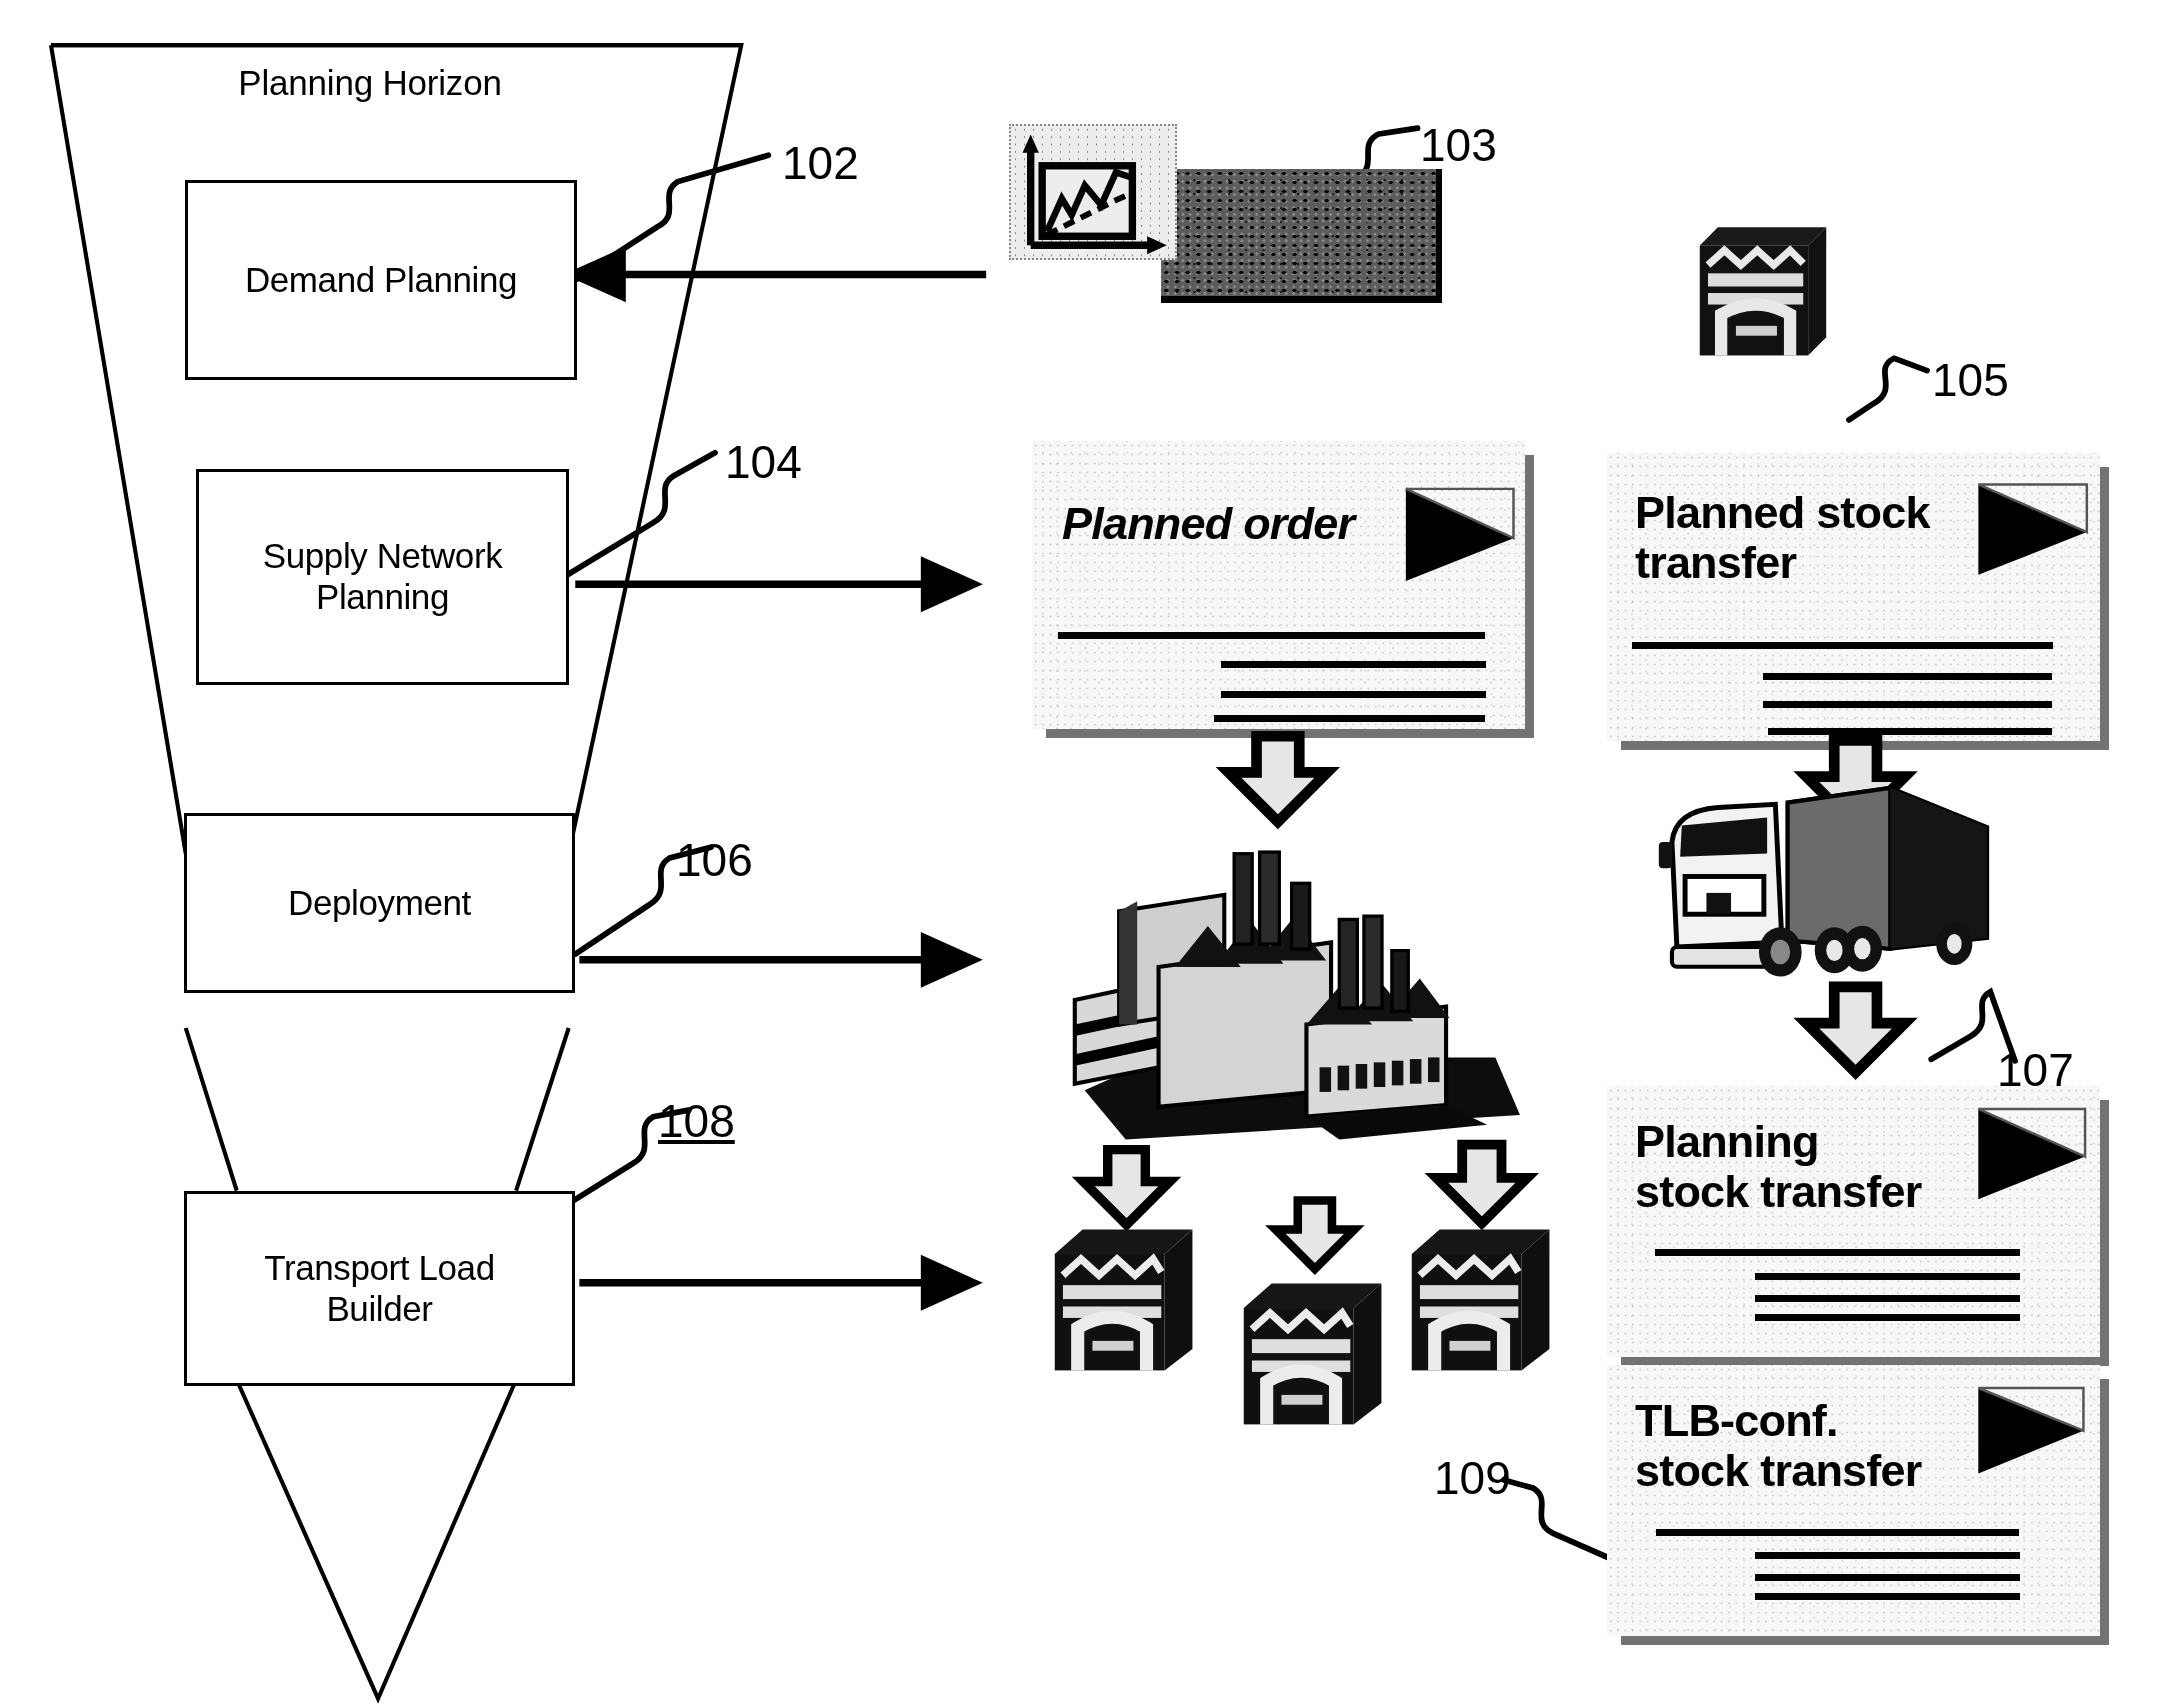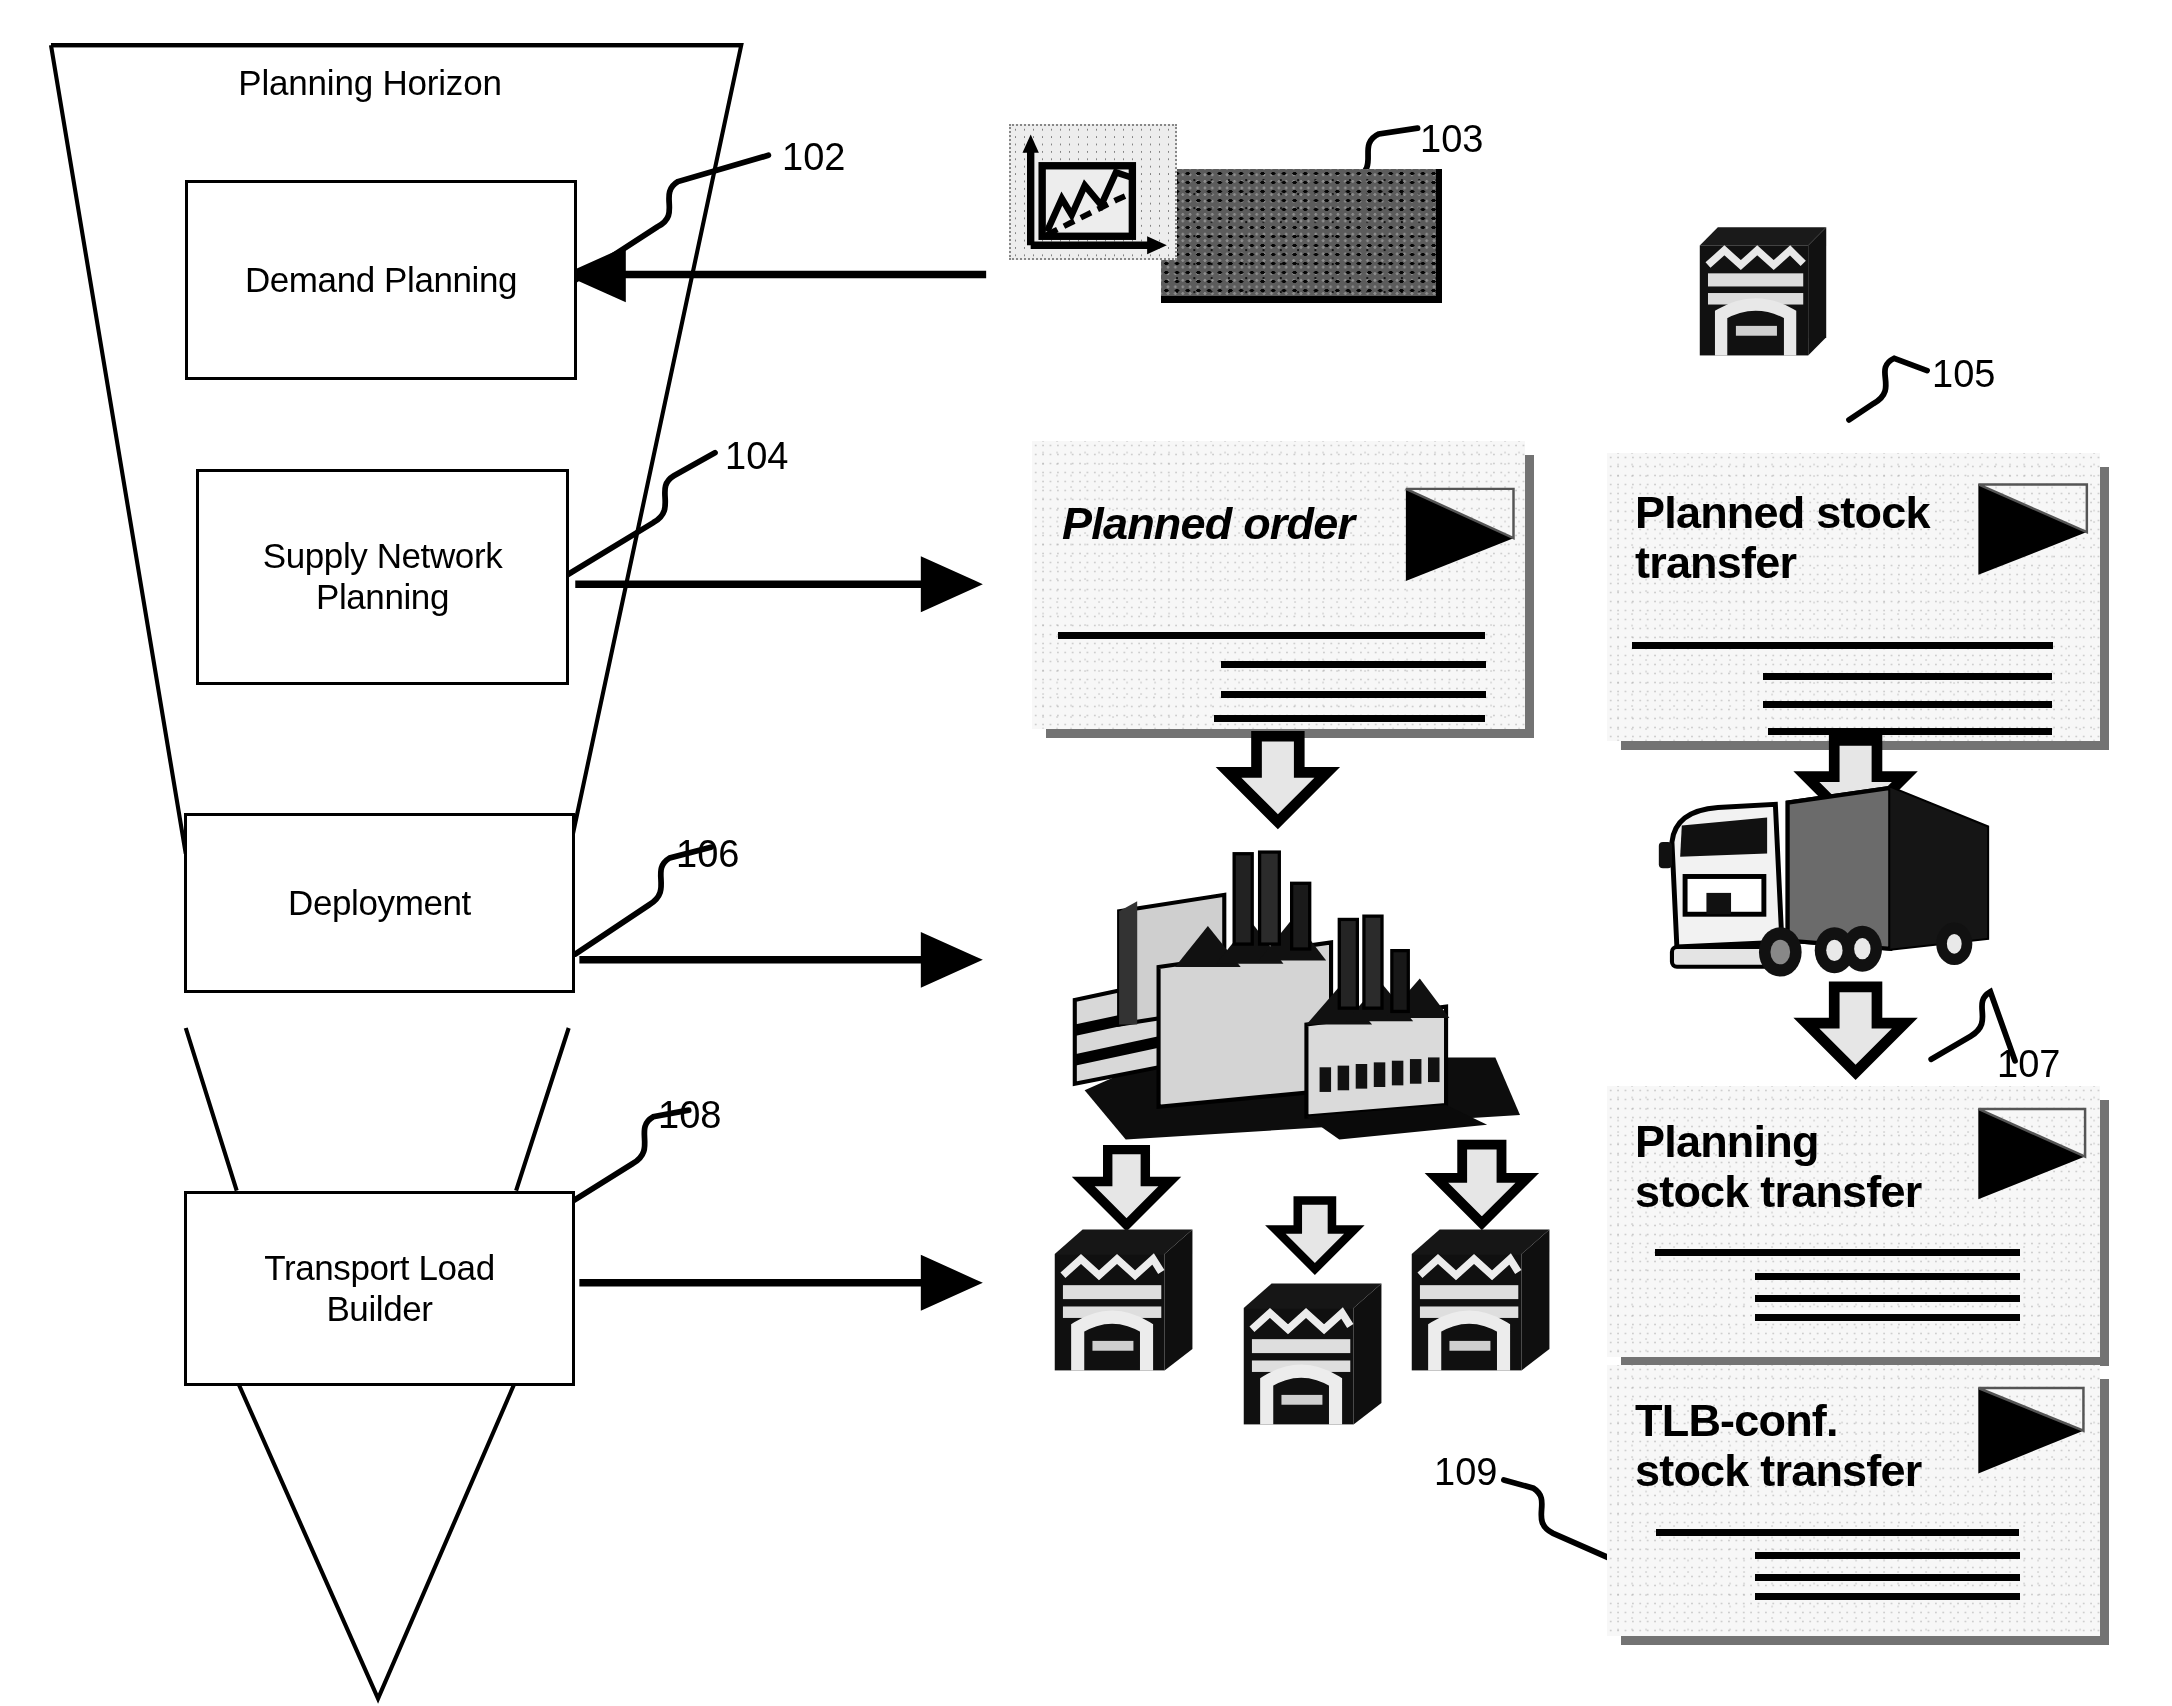--- a/index.html
+++ b/index.html
@@ -14,28 +14,28 @@
             font-size:35px;line-height:1.16;letter-spacing:-0.4px;}
   #box-demand   {left:185px; top:171px; width:386px; height:194px;}
   #box-snp      {left:196px; top:460px; width:367px; height:210px;}
   #box-deploy   {left:184px; top:804px; width:385px; height:174px;}
   #box-tlb      {left:184px; top:1182px; width:385px; height:189px;justify-content:center;}
 
   .planning-horizon{position:absolute;left:0;top:54px;width:740px;text-align:center;
                     font-size:35px;letter-spacing:-0.2px;}
 
   
-  .refnum{position:absolute;font-size:38px;letter-spacing:0px;}
+  .refnum{position:absolute;font-size:46px;letter-spacing:0px;}
   #ref-102{left:782px; top:127px;}
   #ref-103{left:1420px; top:109px;}
   #ref-104{left:725px; top:426px;}
   #ref-105{left:1932px; top:344px;}
   #ref-106{left:676px; top:824px;}
   #ref-107{left:1997px; top:1034px;}
-  #ref-108{left:658px; top:1085px;}
+  #ref-108{left:658px; top:1085px;text-decoration:underline;}
   #ref-109{left:1434px; top:1442px;}
 
   
   .doc{position:absolute;background:#fbfbfb;}
   .doc .sheet{position:absolute;left:0;top:0;right:0;bottom:0;
               background:#f7f7f7;
               box-shadow:11.5px 11.5px 0 -2.5px rgba(0,0,0,0.55);}
   .doc .grain{position:absolute;left:0;top:0;right:0;bottom:0;opacity:.30;
      background-image:
         radial-gradient(rgba(0,0,0,.55) 0.8px, transparent 1px),

